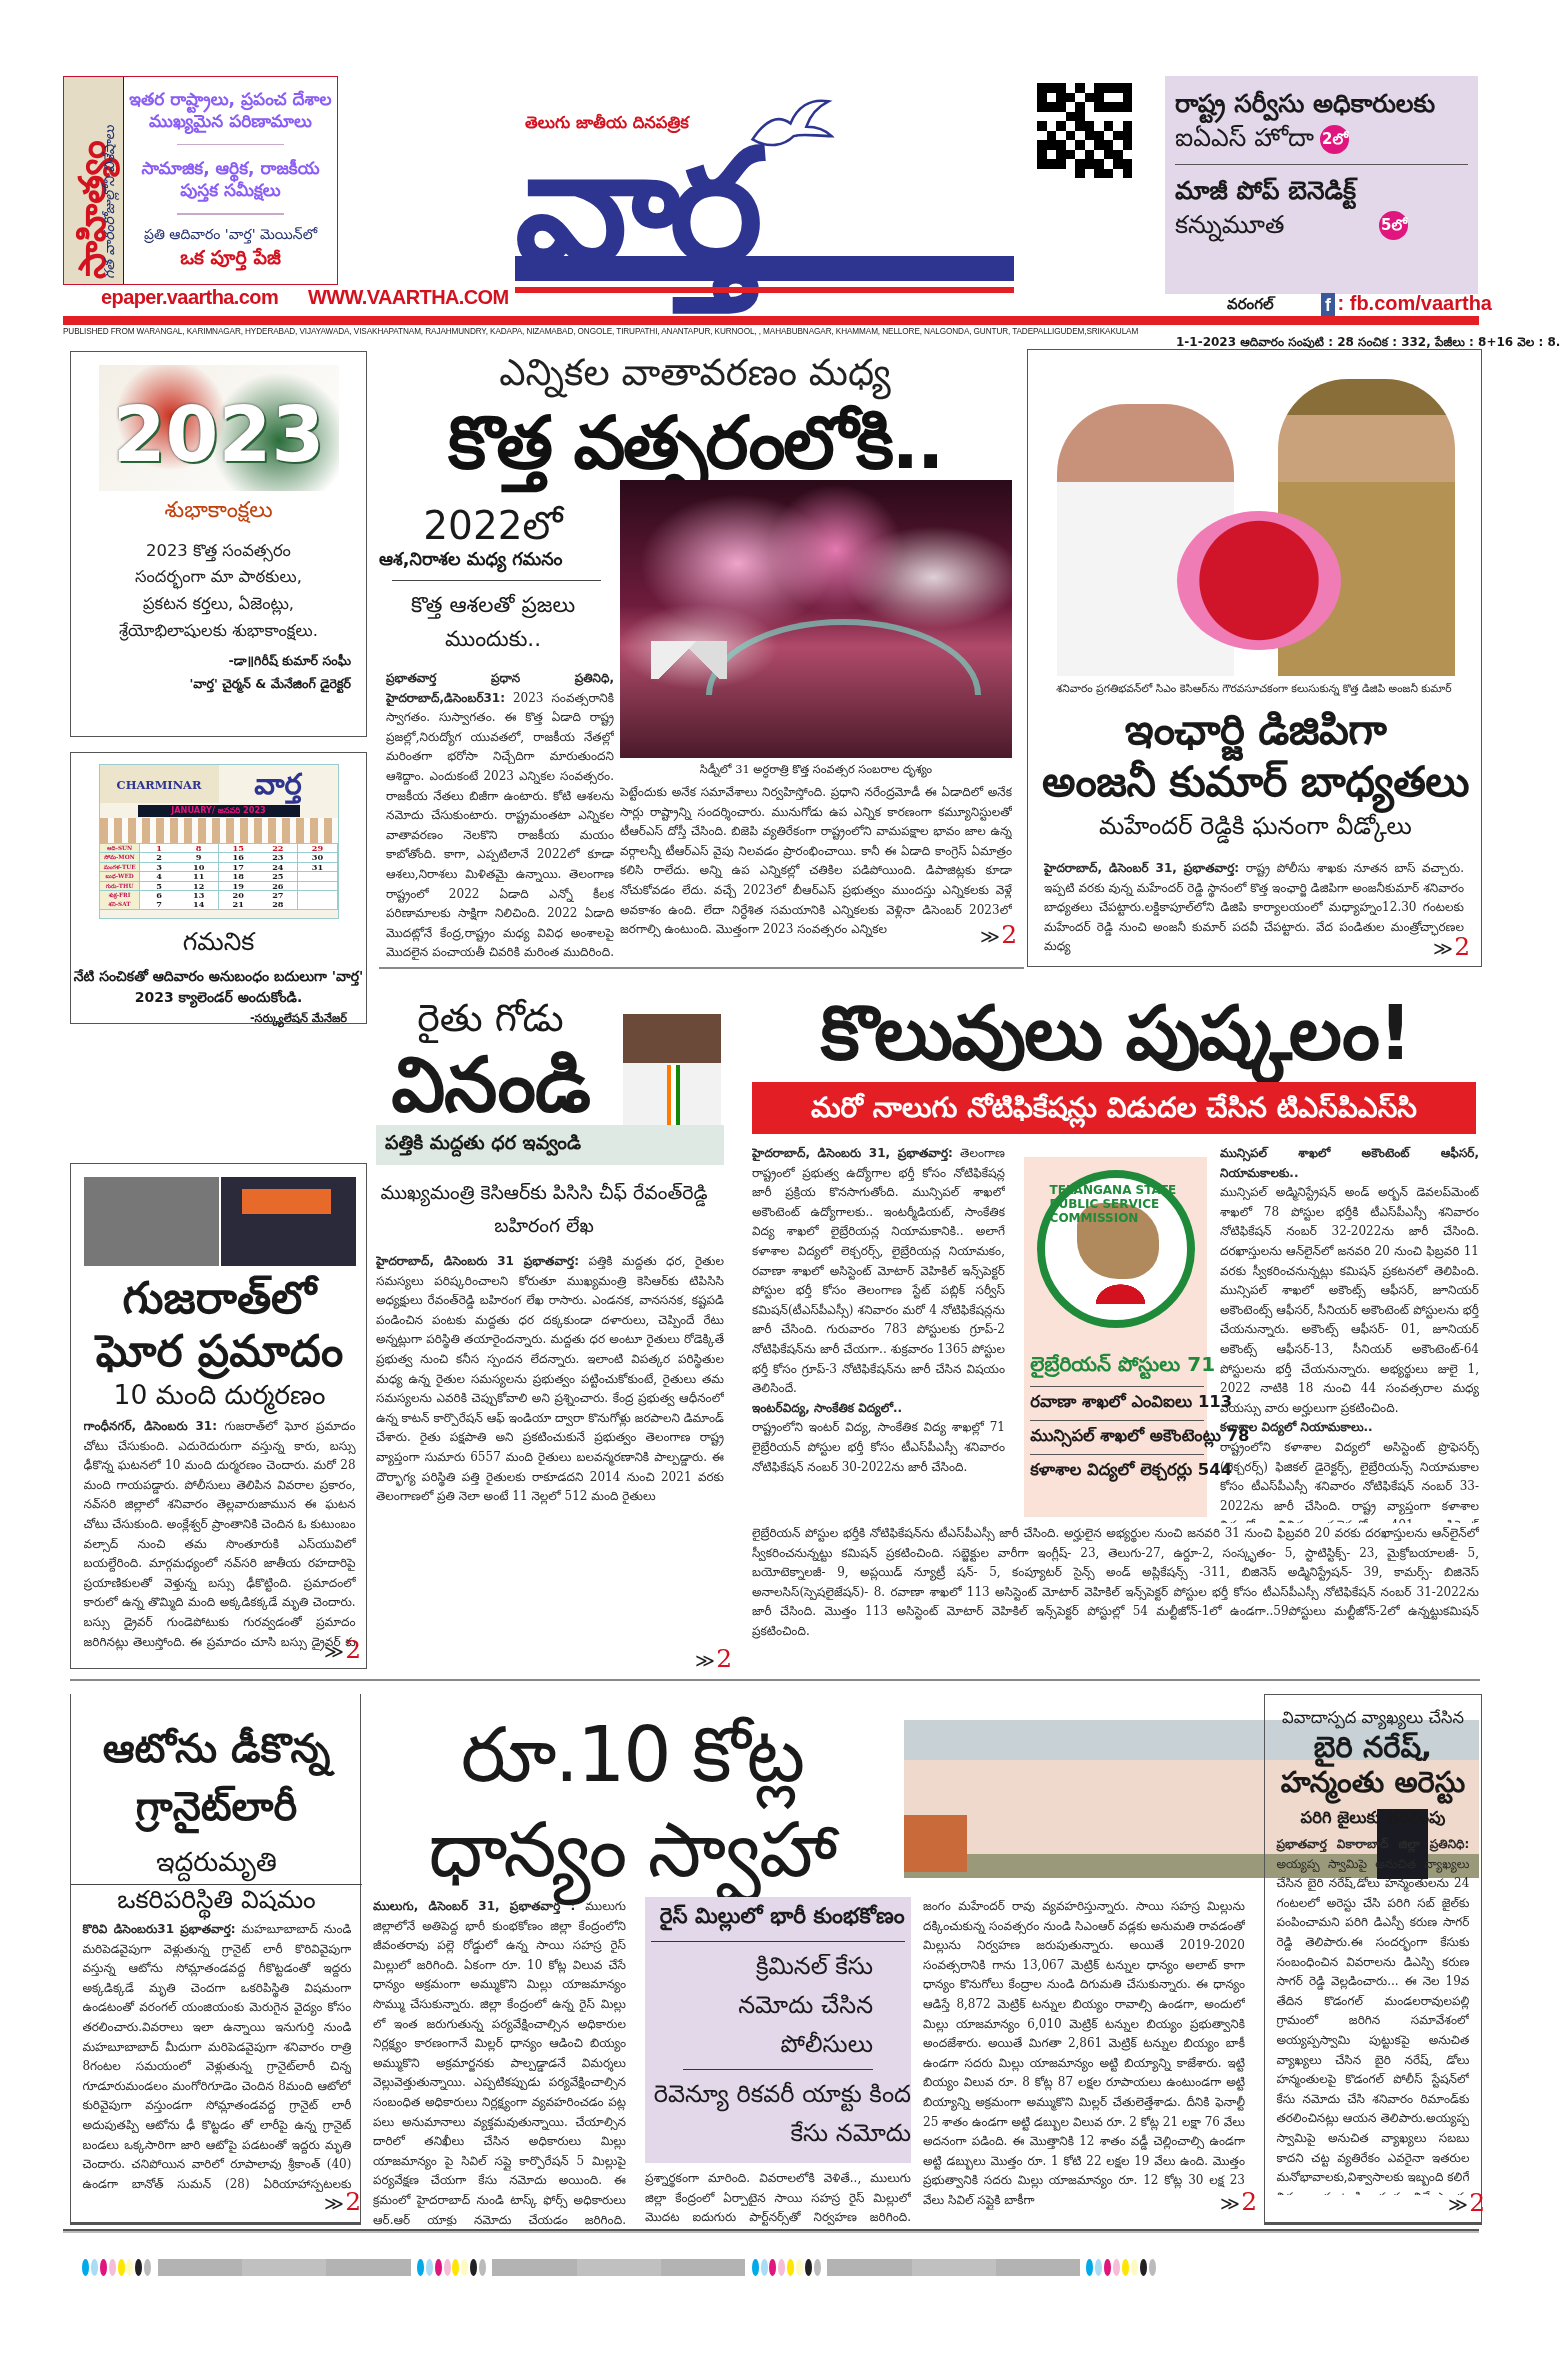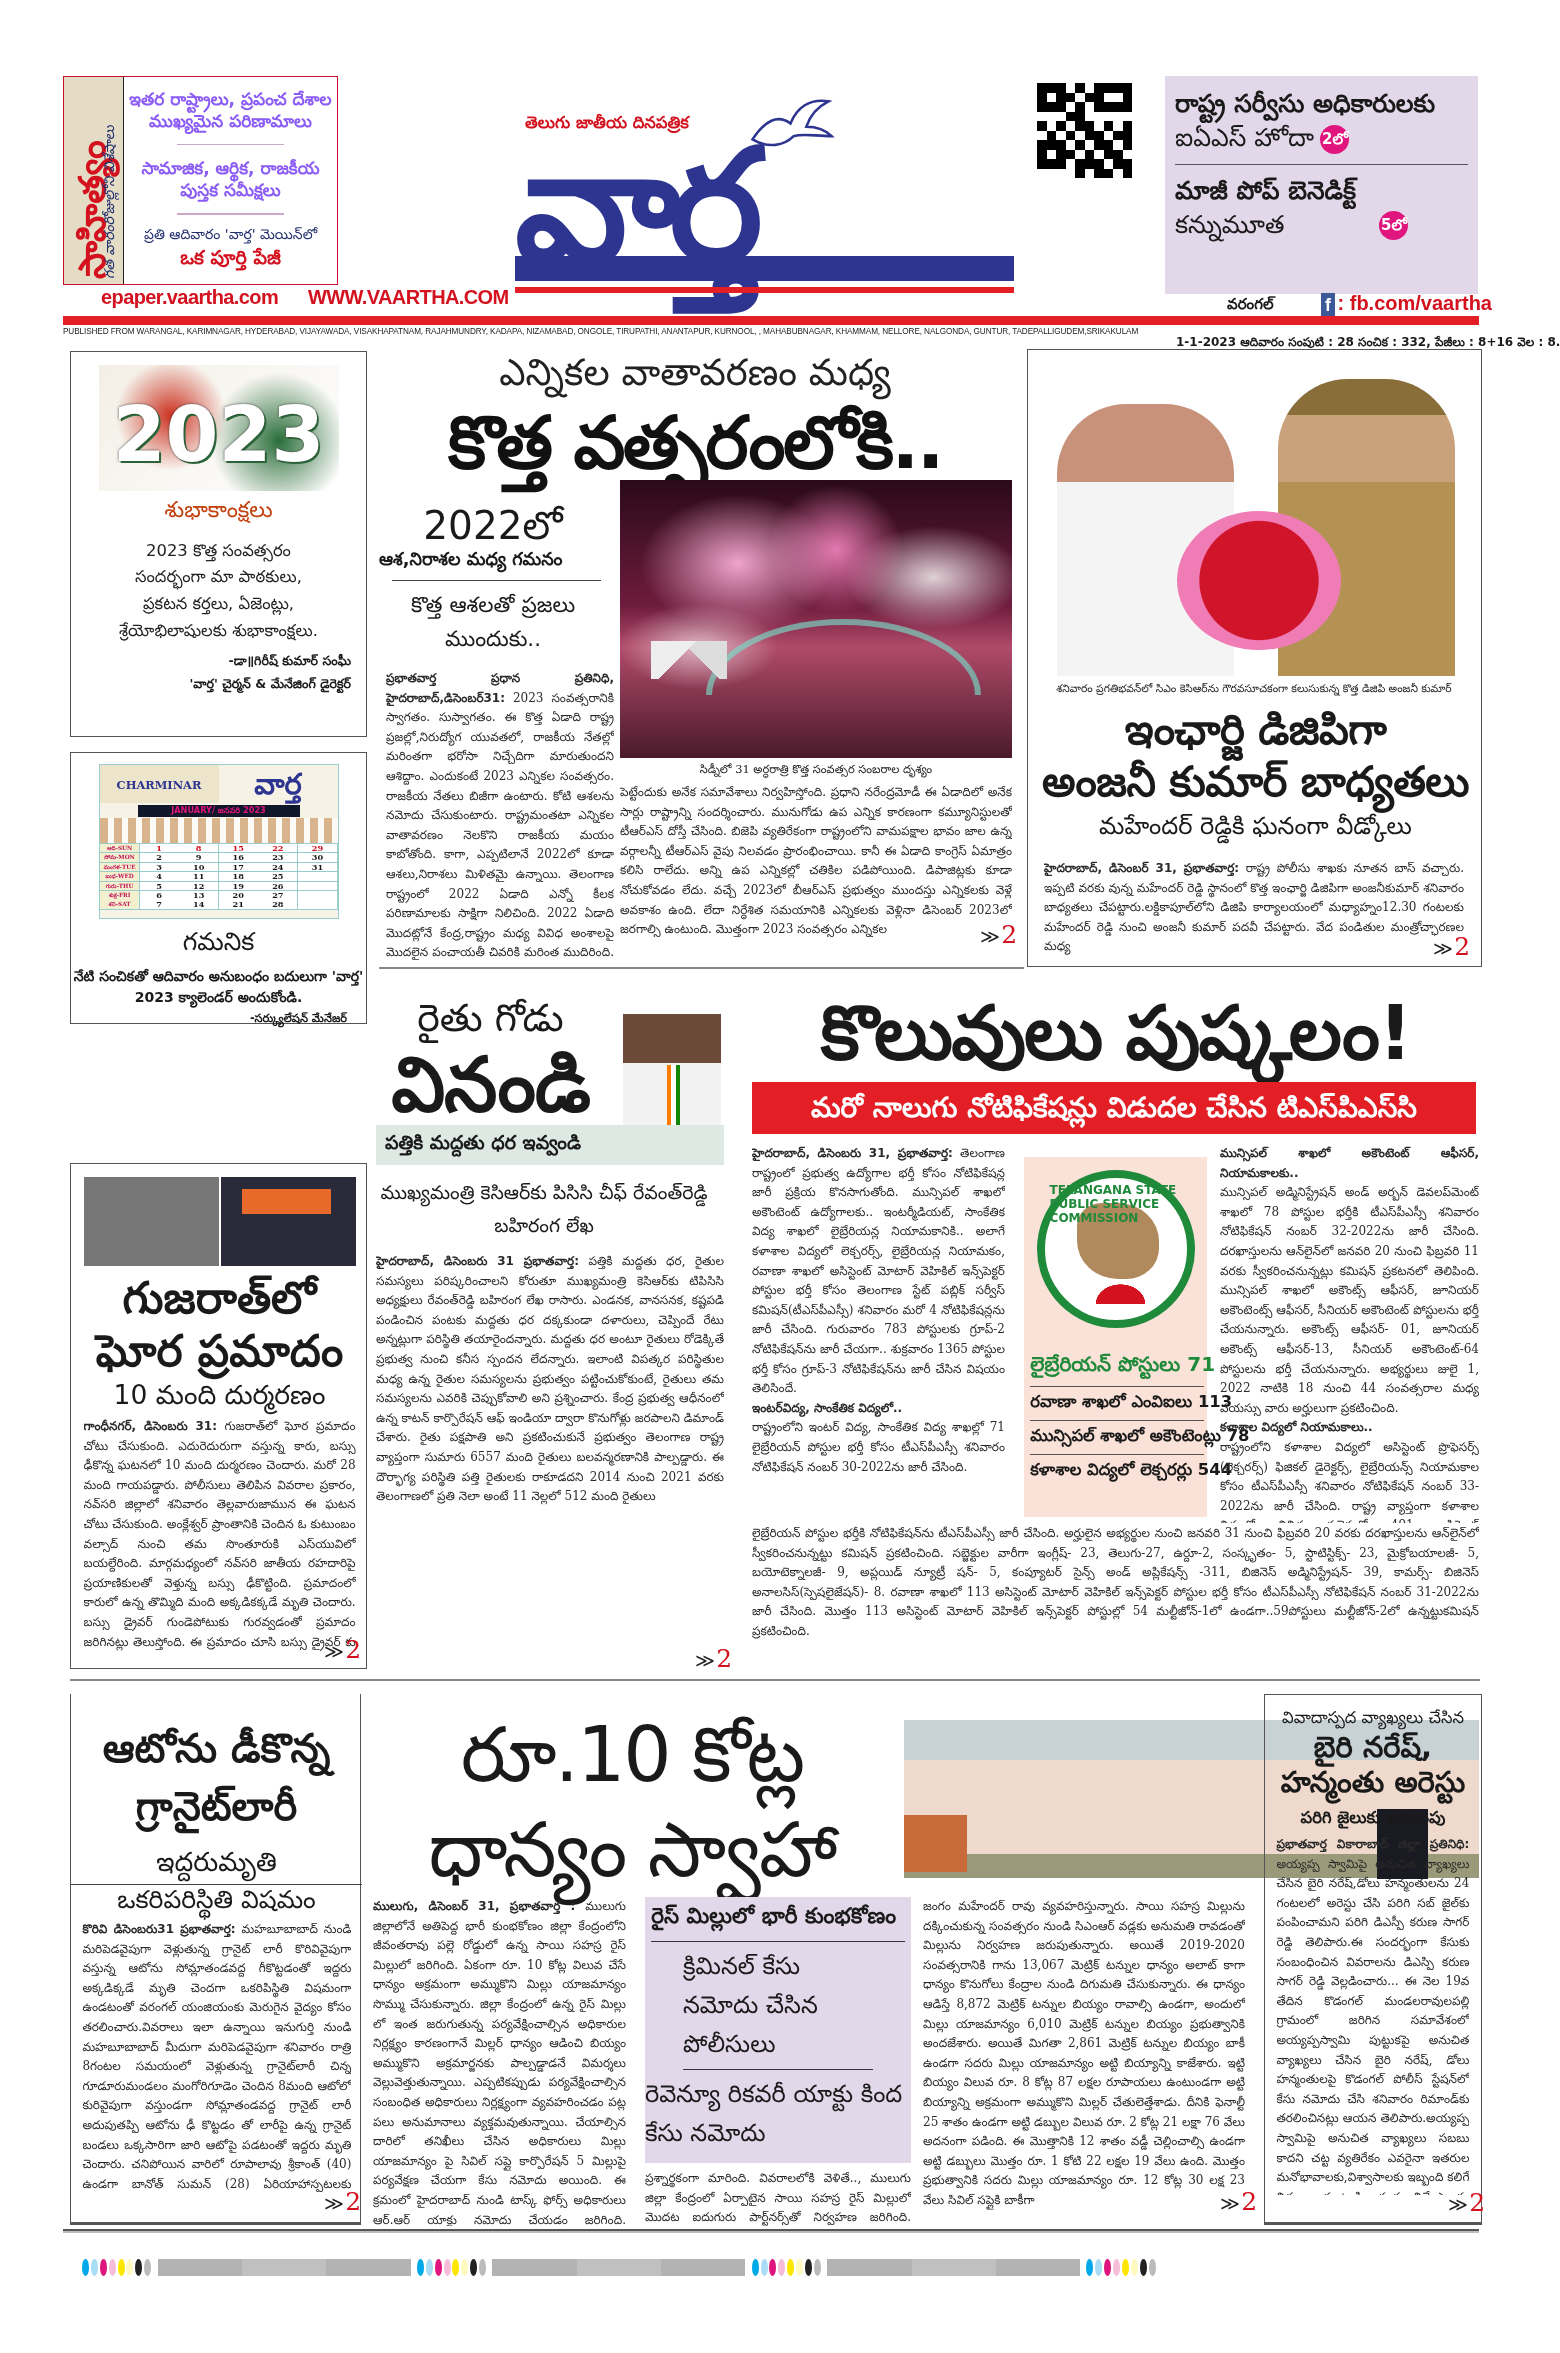--- a/index.html
+++ b/index.html
@@ -143,21 +143,21 @@
   .auto-head { position: absolute; left: 0; top: 25px; width: 291px; text-align: center; font-size: 40px; font-weight: 900; line-height: 58px; }
   .auto-sub1 { position: absolute; left: 0; top: 152px; width: 291px; text-align: center; font-size: 26.6px; }
   .auto-sub2 { position: absolute; left: 0; top: 190px; width: 291px; text-align: center; font-size: 25px; border-top: 1.3px solid #444; margin: 0 auto; }
   .auto-text { position: absolute; left: 11.4px; top: 226px; width: 269px; }
 
   .rice-h { left: 373px; top: 1707px; width: 518px; text-align: center; font-size: 76px; line-height: 95px; letter-spacing: -1.9px; }
   .mill-photo { left: 904px; top: 1720px; width: 575px; height: 158px; background: linear-gradient(180deg, #c8d2d6 0 25%, #eed9cc 25% 85%, #9a9a7a 85%); }
   .mill-door { position: absolute; right: 51px; top: 89px; width: 51px; height: 70px; background: #1a1a22; }
   .mill-truck { position: absolute; left: 0; top: 95px; width: 63px; height: 57px; background: #c96a3a; }
   .rice-text1 { left: 373px; top: 1897px; width: 253px; }
-  .rice-box { left: 645px; top: 1897px; width: 266px; height: 266px; background: #e3d8ea; text-align: left; padding-top: 6.3px; }
+  .rice-box { left: 645px; top: 1897px; width: 266px; height: 266px; background: #e3d8ea; text-align: right; padding-top: 6.3px; }
   .rice-box .a { font-size: 21.5px; font-weight: 700; padding-bottom: 7.6px; border-bottom: 1.3px solid #333; margin: 0 6.3px; }
   .rice-box .b { font-size: 24px; line-height: 39px; padding: 5px 0; border-bottom: 1.3px solid #333; margin: 0 38px; }
   .rice-box .c { font-size: 24px; line-height: 39px; padding-top: 5px; }
   .rice-text2 { left: 923px; top: 1897px; width: 322px; }
   .rice-text3 { left: 645px; top: 2169px; width: 266px; }
 
   .bairi { left: 1264px; top: 1694px; width: 218px; height: 531px; border: 1.3px solid #555; border-bottom: 3.8px solid #555; }
   .bairi-k { position: absolute; left: 0; top: 12.6px; width: 216px; text-align: center; font-size: 16.4px; font-weight: 400; }
   .bairi-h { position: absolute; left: 0; top: 35px; width: 216px; text-align: center; font-size: 29px; font-weight: 900; line-height: 35px; }
   .bairi-s { position: absolute; left: 0; top: 113px; width: 216px; text-align: center; font-size: 16.4px; font-weight: 700; }

